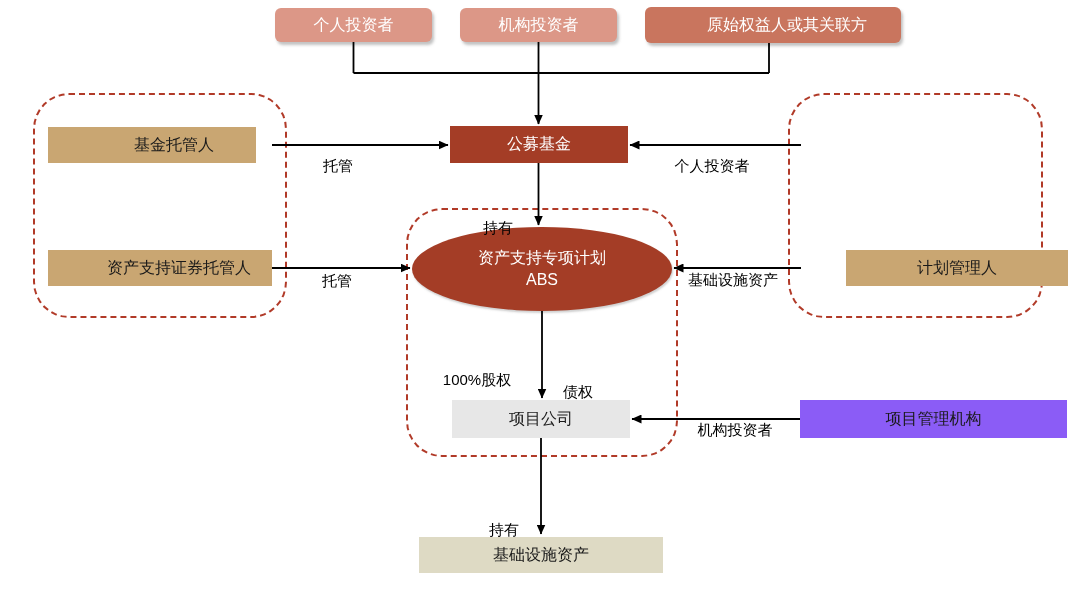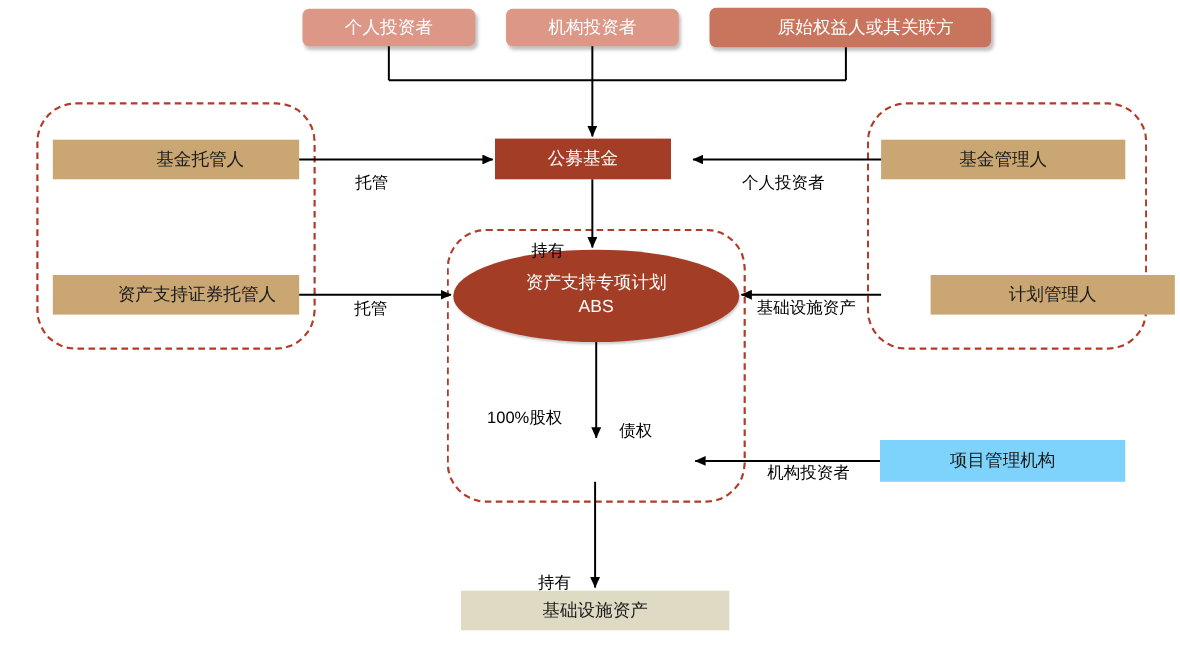--- a/index.html
+++ b/index.html
@@ -36,42 +36,42 @@
   <div class="node top-box" style="left: 275px; top: 8px; width: 157px; height: 34px; background-color: rgb(220, 151, 135);">
     <span>个人投资者</span>
   </div>
   <div class="node top-box" style="left: 460px; top: 8px; width: 157px; height: 34px; background-color: rgb(220, 151, 135);">
     <span>机构投资者</span>
   </div>
   <div class="node top-box" style="left: 645px; top: 7px; width: 256px; height: 36px; background-color: rgb(201, 117, 94); padding-left: 28px;">
     <span>原始权益人或其关联方</span>
   </div>
 
-  <div class="node" style="left: 48px; top: 127px; width: 224px; height: 36px; background-color: rgb(201, 166, 114); padding-left: 44px;">
+  <div class="node" style="left: 48px; top: 127px; width: 208px; height: 36px; background-color: rgb(201, 166, 114); padding-left: 44px;">
     <span>基金托管人</span>
   </div>
   <div class="node" style="left: 48px; top: 250px; width: 224px; height: 36px; background-color: rgb(201, 166, 114); padding-left: 38px;">
     <span>资产支持证券托管人</span>
   </div>
 
-  <div class="node" style="left: 801px; top: 127px; width: 222px; height: 36px; background-color: rgb(201, 166, 114);">
-    <span>基金管理人</span>
-  </div>
   <div class="node" style="left: 801px; top: 250px; width: 222px; height: 36px; background-color: rgb(201, 166, 114); margin-left: 45px;">
     <span>计划管理人</span>
   </div>
 
-  <div class="node red-box" style="left: 450px; top: 126px; width: 160px; height: 37px; background-color: rgb(164, 61, 38);">
+  <div class="node red-box" style="left: 450px; top: 126px; width: 178px; height: 37px; background-color: rgb(164, 61, 38);">
     <span>公募基金</span>
   </div>
   <div class="node ellipse" style="left: 412px; top: 227px; width: 260px; height: 84px; background-color: rgb(164, 61, 38);">
     <span>资产支持专项计划</span>
     <span>ABS</span>
   </div>
-  <div class="node" style="left: 800px; top: 400px; width: 223px; height: 38px; background-color: #7dd3fc;">
+  <div class="node" style="left: 452px; top: 400px; width: 178px; height: 38px; background-color: rgb(231, 231, 231);">
+    <span>项目公司</span>
+  </div>
+  <div class="node" style="left: 800px; top: 400px; width: 267px; height: 38px; background-color: #8b5cf6;">
     <span>项目管理机构</span>
   </div>
   <div class="node" style="left: 419px; top: 537px; width: 244px; height: 36px; background-color: rgb(222, 218, 196);">
     <span>基础设施资产</span>
   </div>
 
   <svg class="wires" width="1073" height="596" viewBox="0 0 1073 596">
     <defs>
       <marker id="arrow" markerWidth="11" markerHeight="9" refX="9.5" refY="4.5" orient="auto" markerUnits="userSpaceOnUse">
         <path d="M0,0 L10,4.5 L0,9 z" fill="#000"></path>

